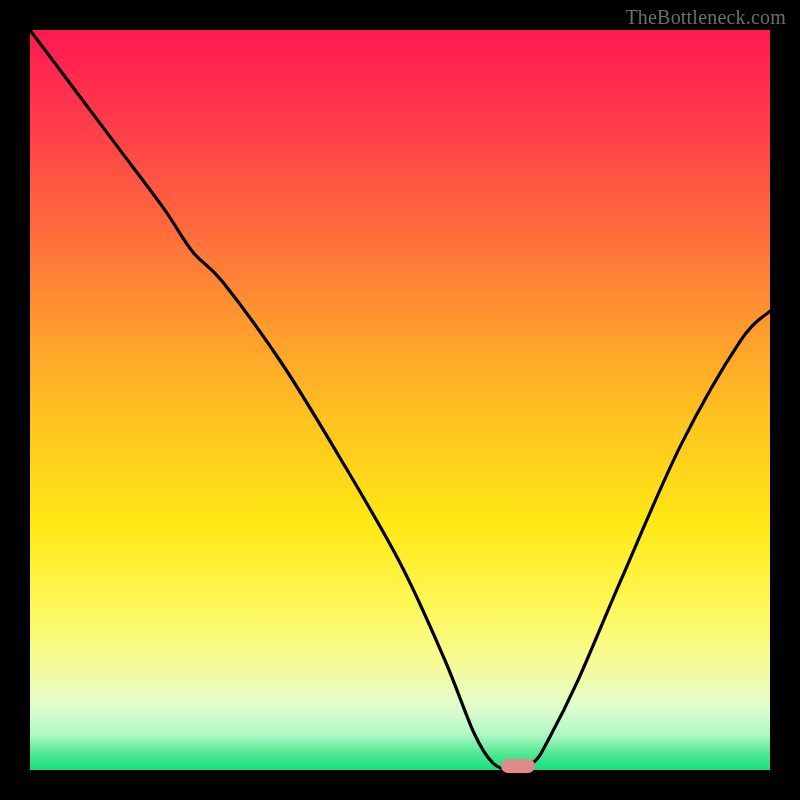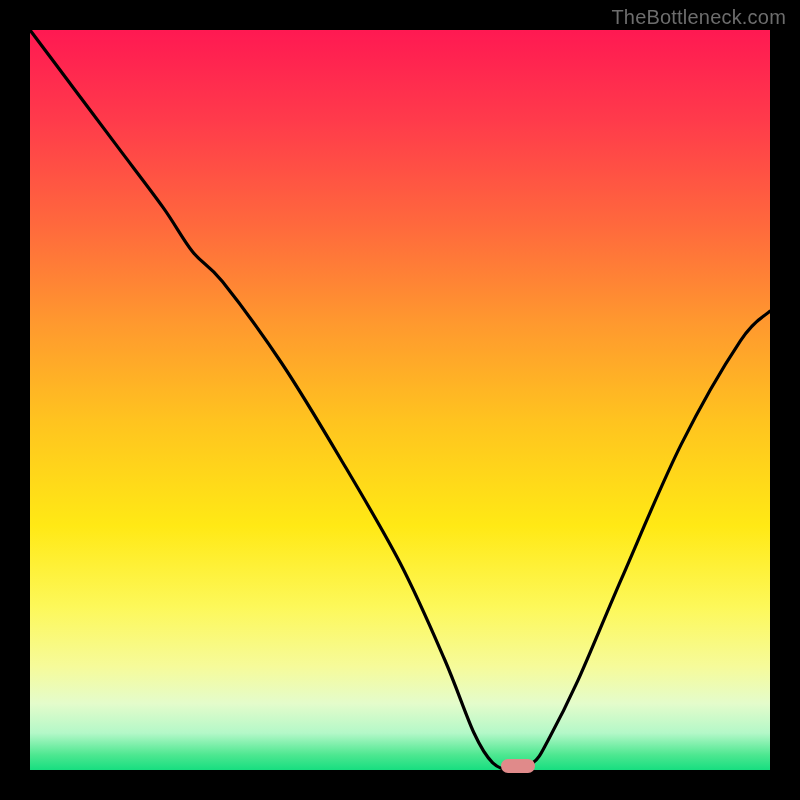--- a/index.html
+++ b/index.html
@@ -50,21 +50,21 @@
     height: 14px;
     border-radius: 7px;
     background: #e08a8a;
     transform: translate(-50%, -50%);
   }
   .watermark {
     position: absolute;
     top: 6px;
     right: 14px;
     color: #6d6d6d;
-    font-family: Liberation Sans, sans-serif;
+    font-family: Liberation Serif, serif;
     font-size: 20px;
     letter-spacing: 0.2px;
     user-select: none;
   }
 </style>
 </head>
 <body>
 
 <div class="frame">
 

